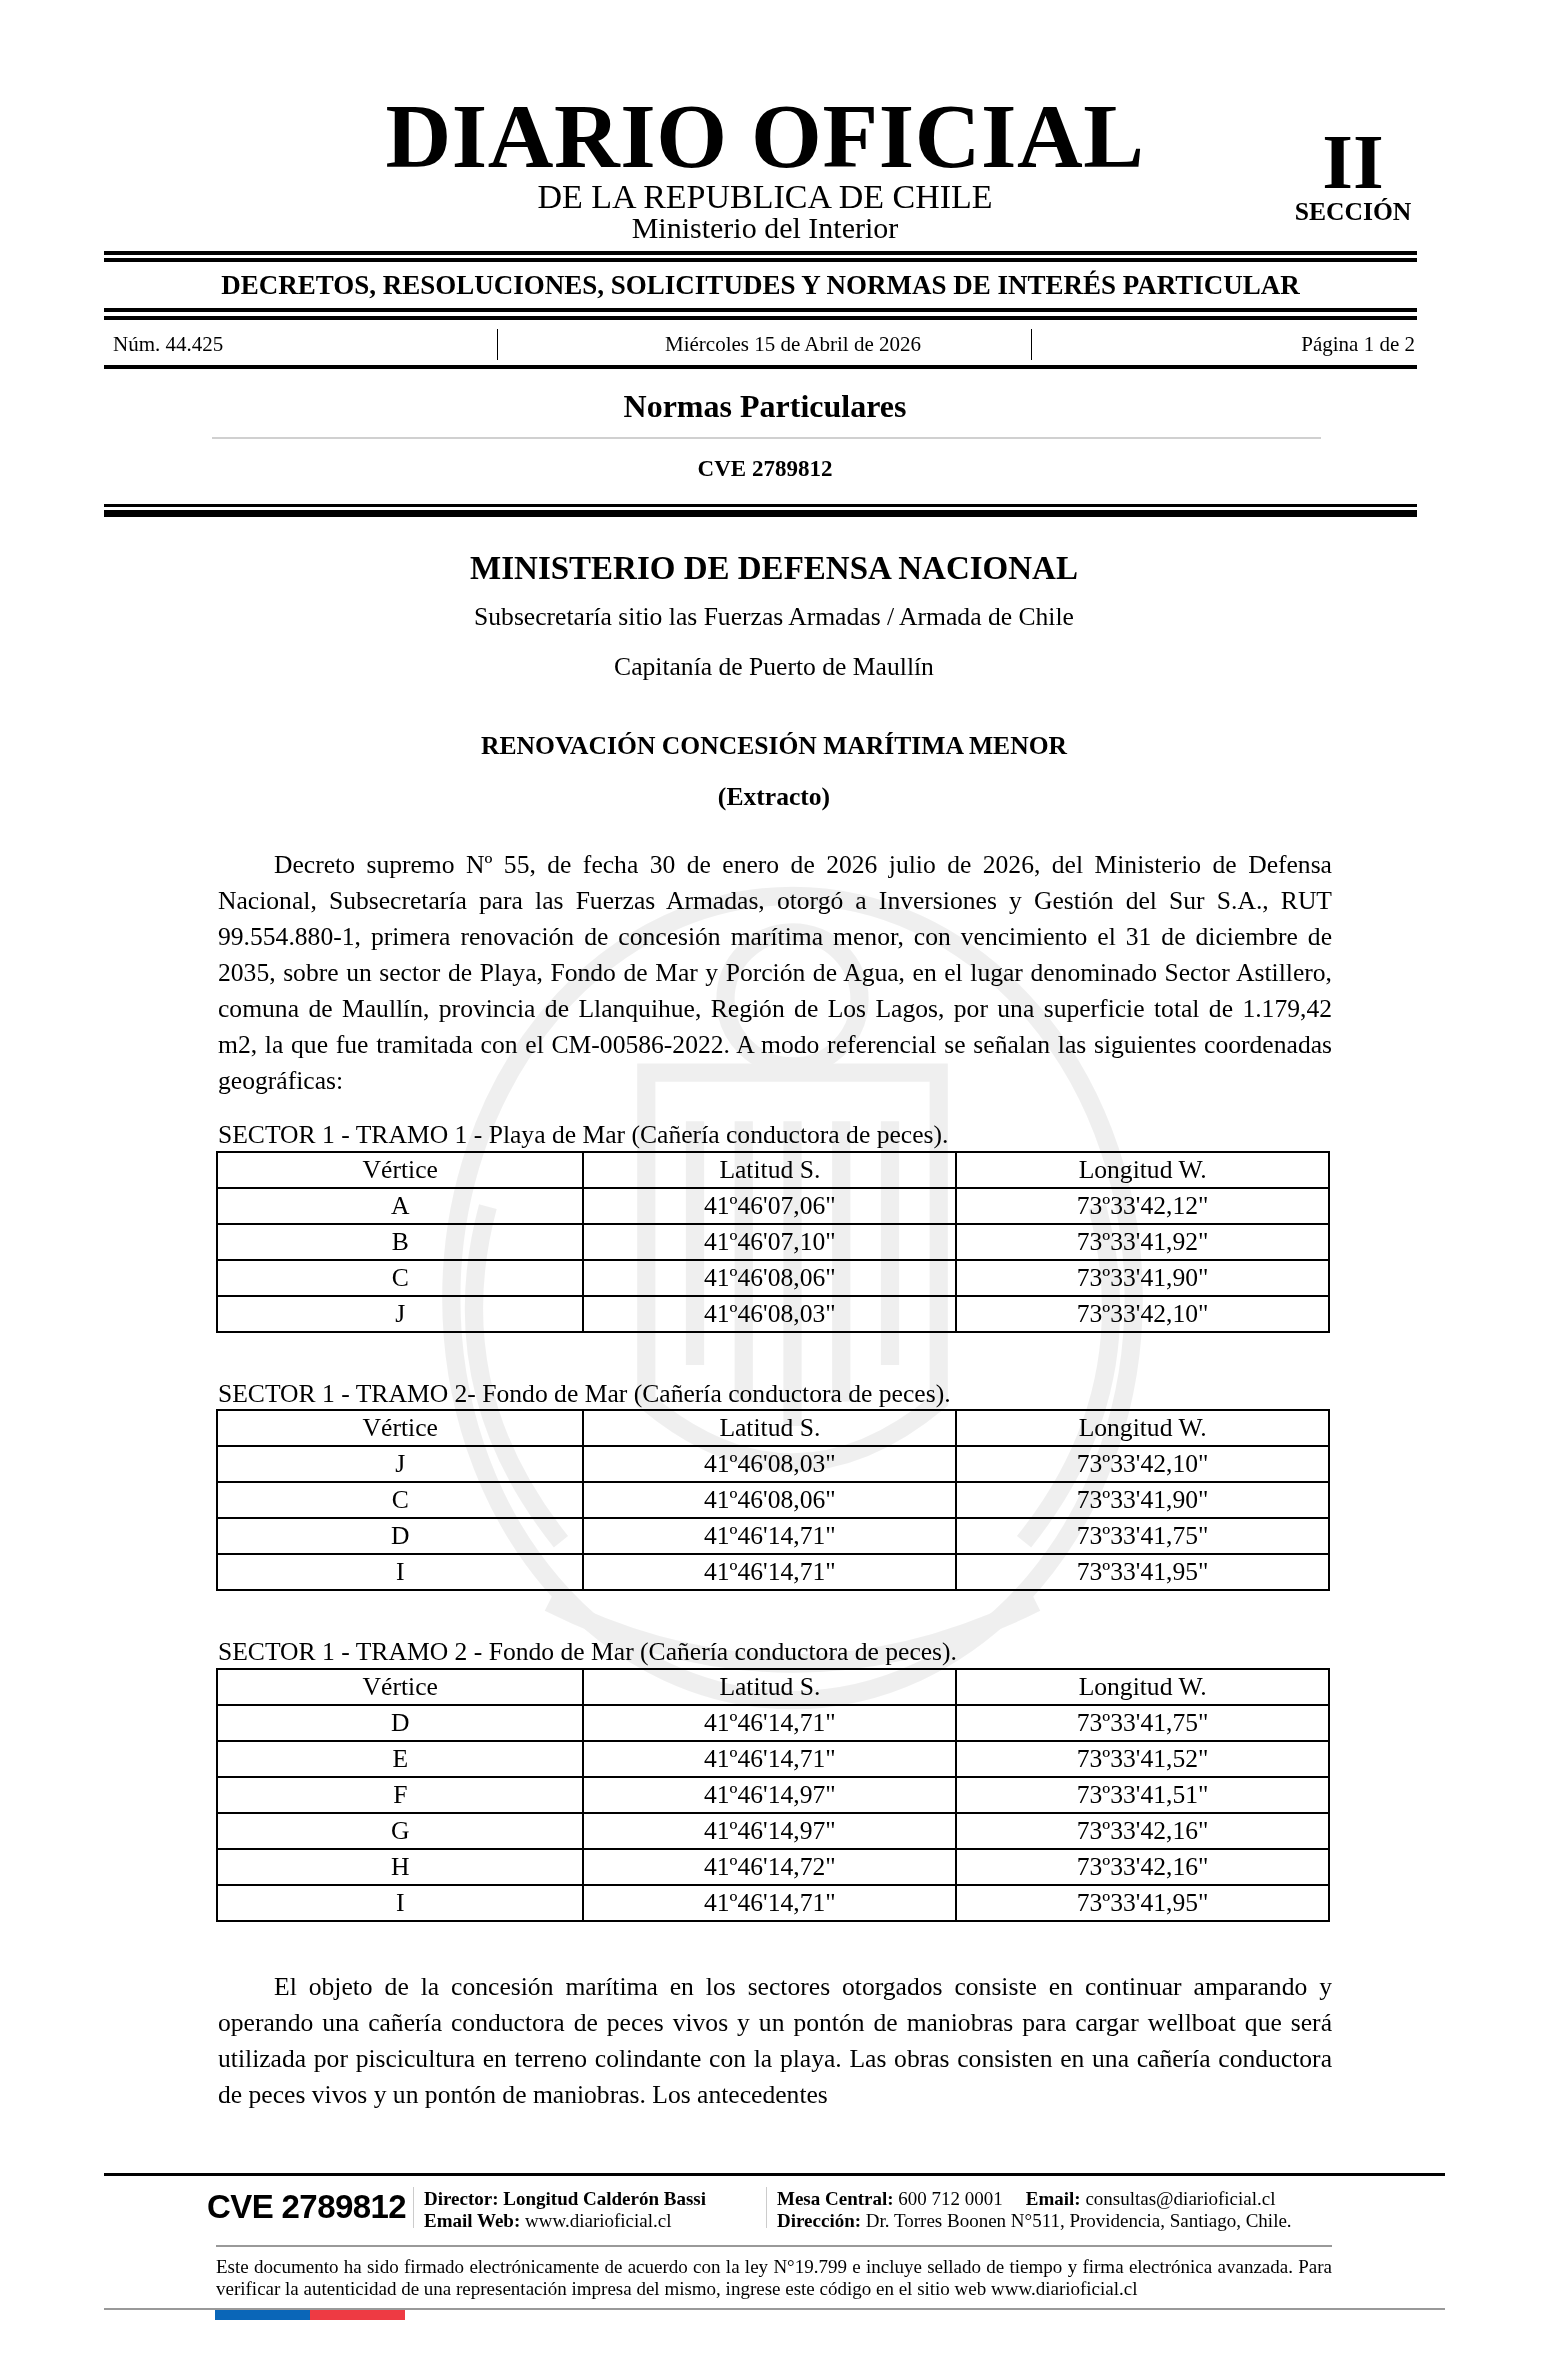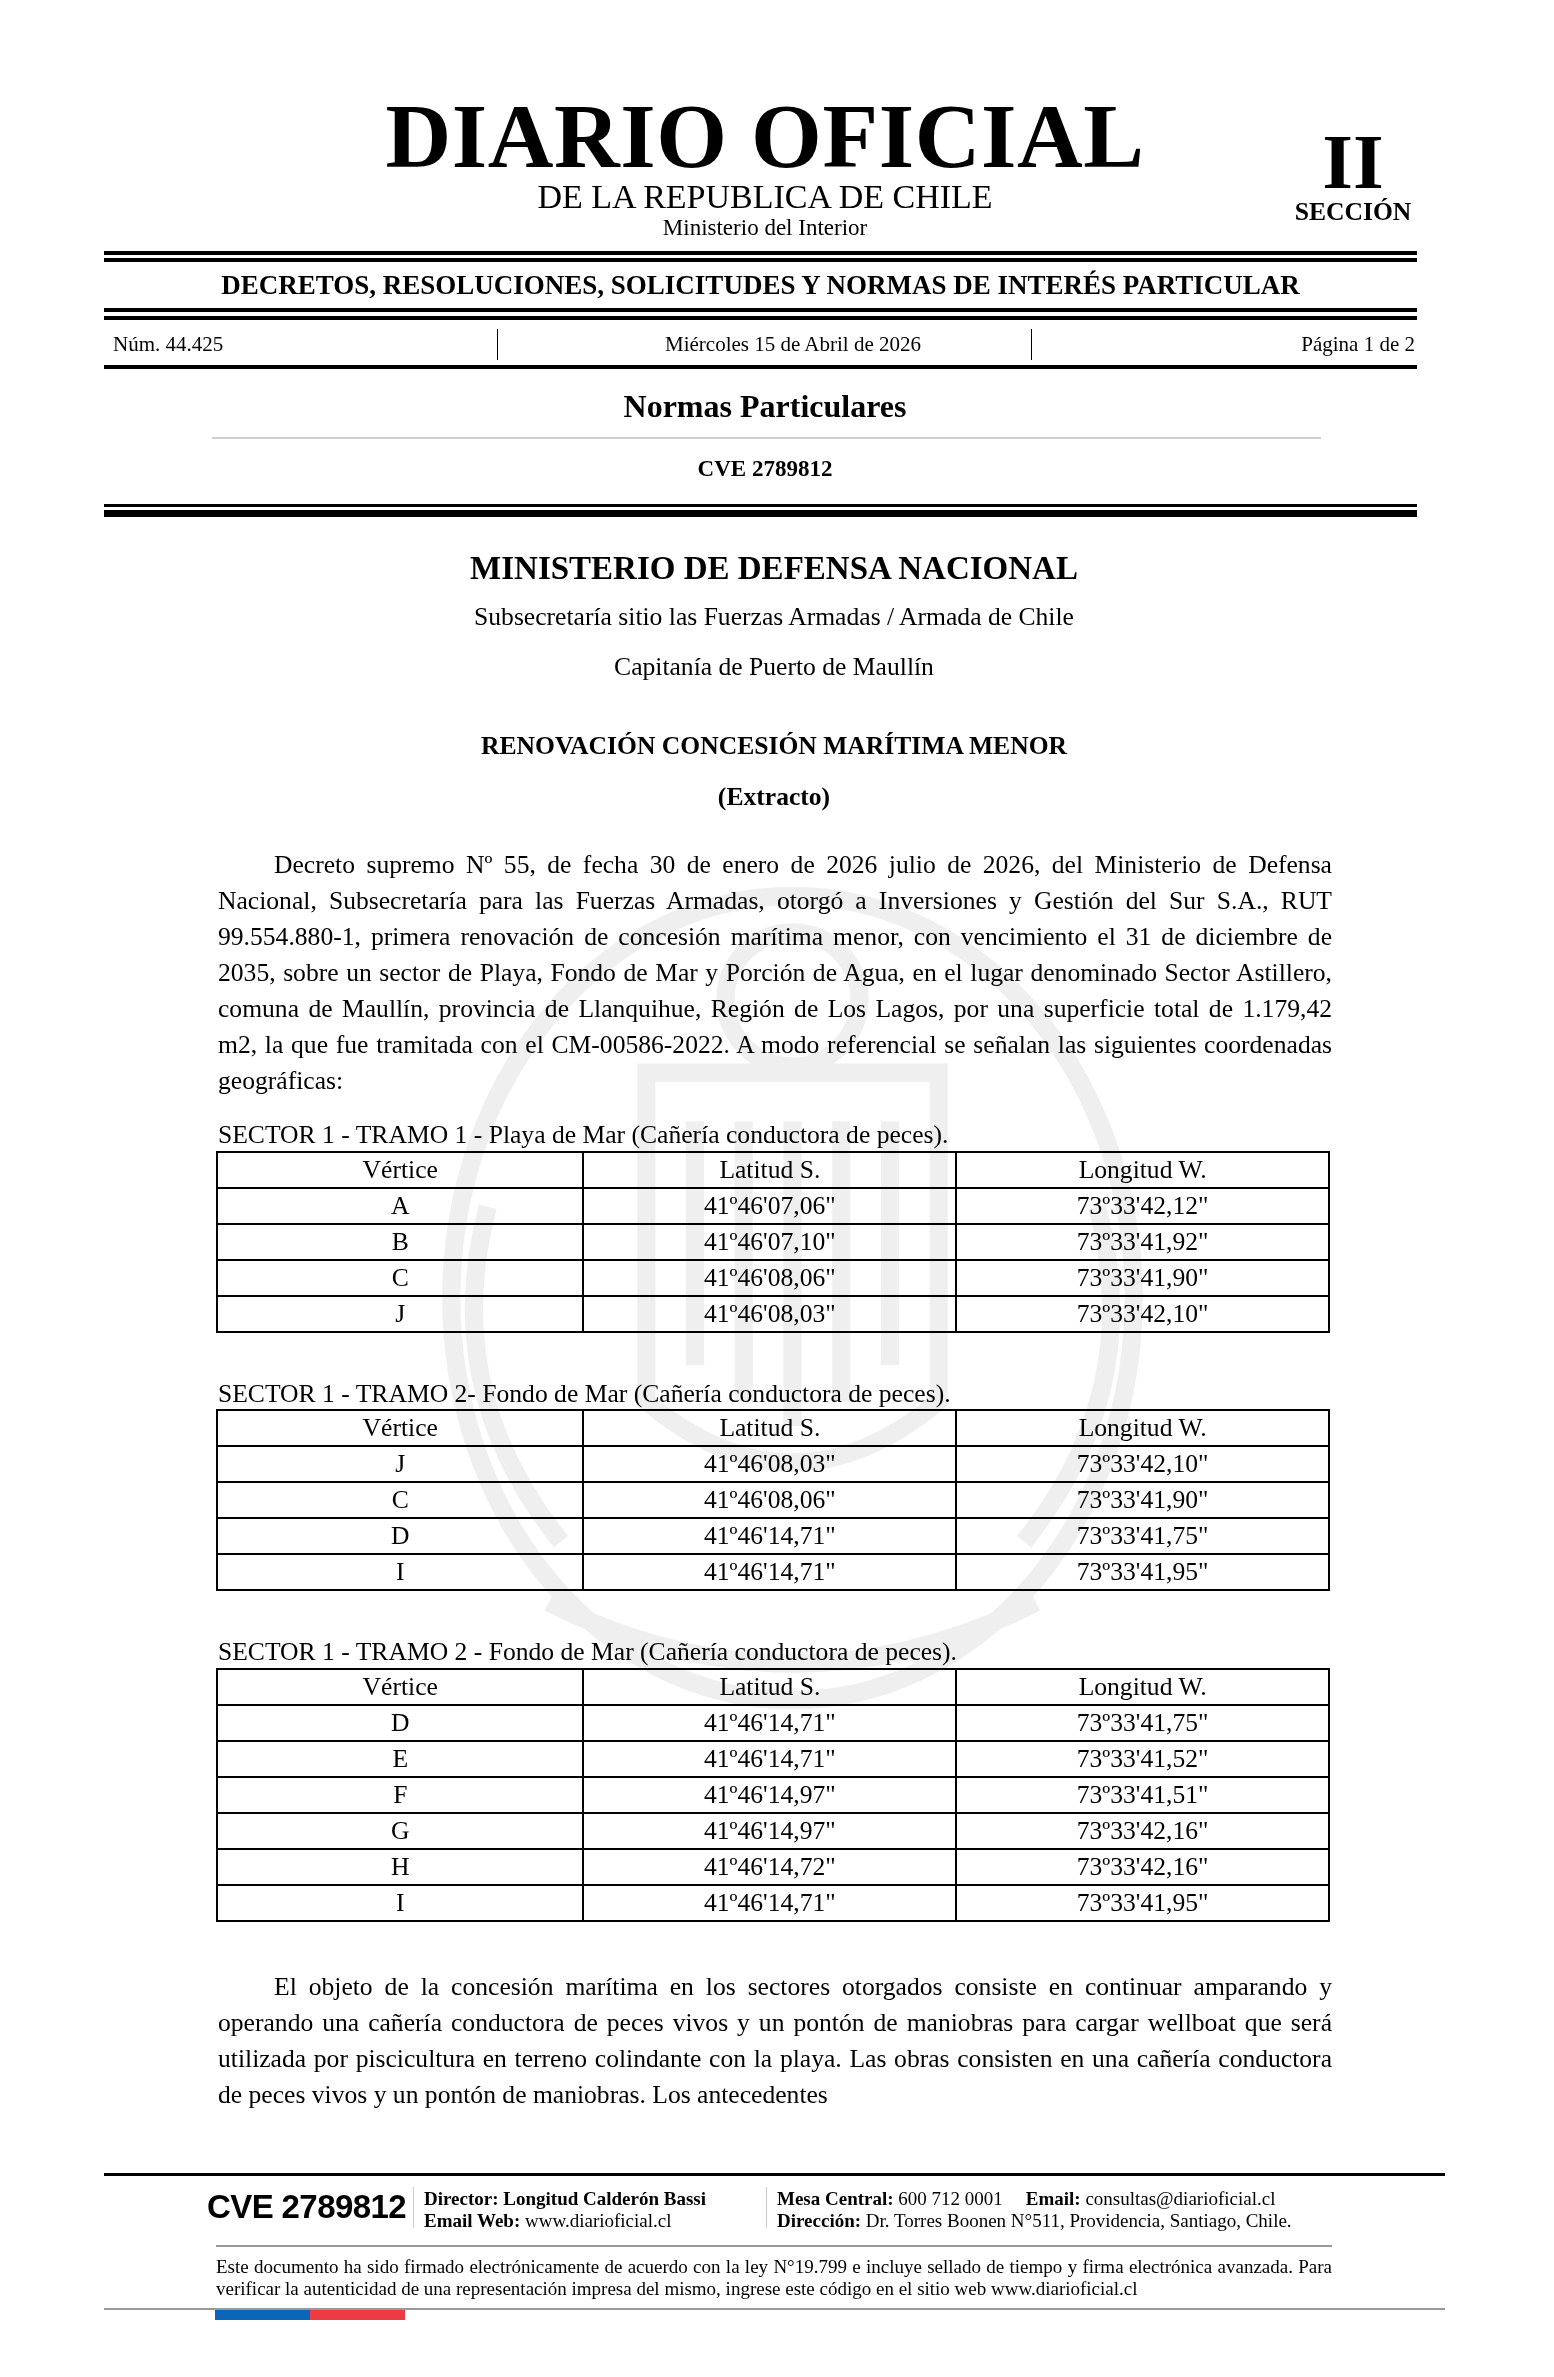--- a/index.html
+++ b/index.html
@@ -6,21 +6,21 @@
   body { width: 1554px; height: 2377px; position: relative; overflow: hidden;
          font-family: "Liberation Serif", "DejaVu Serif", serif; color: #000; }
   .abs { position: absolute; }
   .center { text-align: center; }
   .rule { position: absolute; background: #000; }
   .grayrule { position: absolute; background: #a8a8a8; }
 
   
   #mast-title { left: 0; width: 1530px; top: 91px; font-size: 91px; font-weight: bold; line-height: 91px; letter-spacing: 0.6px; text-align: center; }
   #mast-sub { left: 0; width: 1530px; top: 178px; font-size: 34px; line-height: 37px; }
-  #mast-min { left: 0; width: 1530px; top: 215px; font-size: 23px; line-height: 25.6px; }
+  #mast-min { left: 0; width: 1530px; top: 215px; font-size: 30px; line-height: 25.6px; }
   #sec-num { left: 1280px; width: 146px; top: 122px; font-size: 79px; font-weight: bold; line-height: 79px; }
   #sec-label { left: 1280px; width: 146px; top: 198px; font-size: 25.6px; font-weight: bold; line-height: 28px; }
   #section-banner { left: 104px; width: 1313px; top: 268px; font-size: 27px; font-weight: bold; line-height: 34px; }
 
   
   .meta { top: 332px; font-size: 21px; line-height: 24.4px; position: absolute; }
   #meta-num { left: 113px; }
   #meta-date { left: 488px; width: 610px; text-align: center; }
   #meta-page { right: 139px; text-align: right; margin-left: 42px; }
   .meta-sep { position: absolute; top: 329px; width: 1.2px; height: 30.5px; background: #000; }

